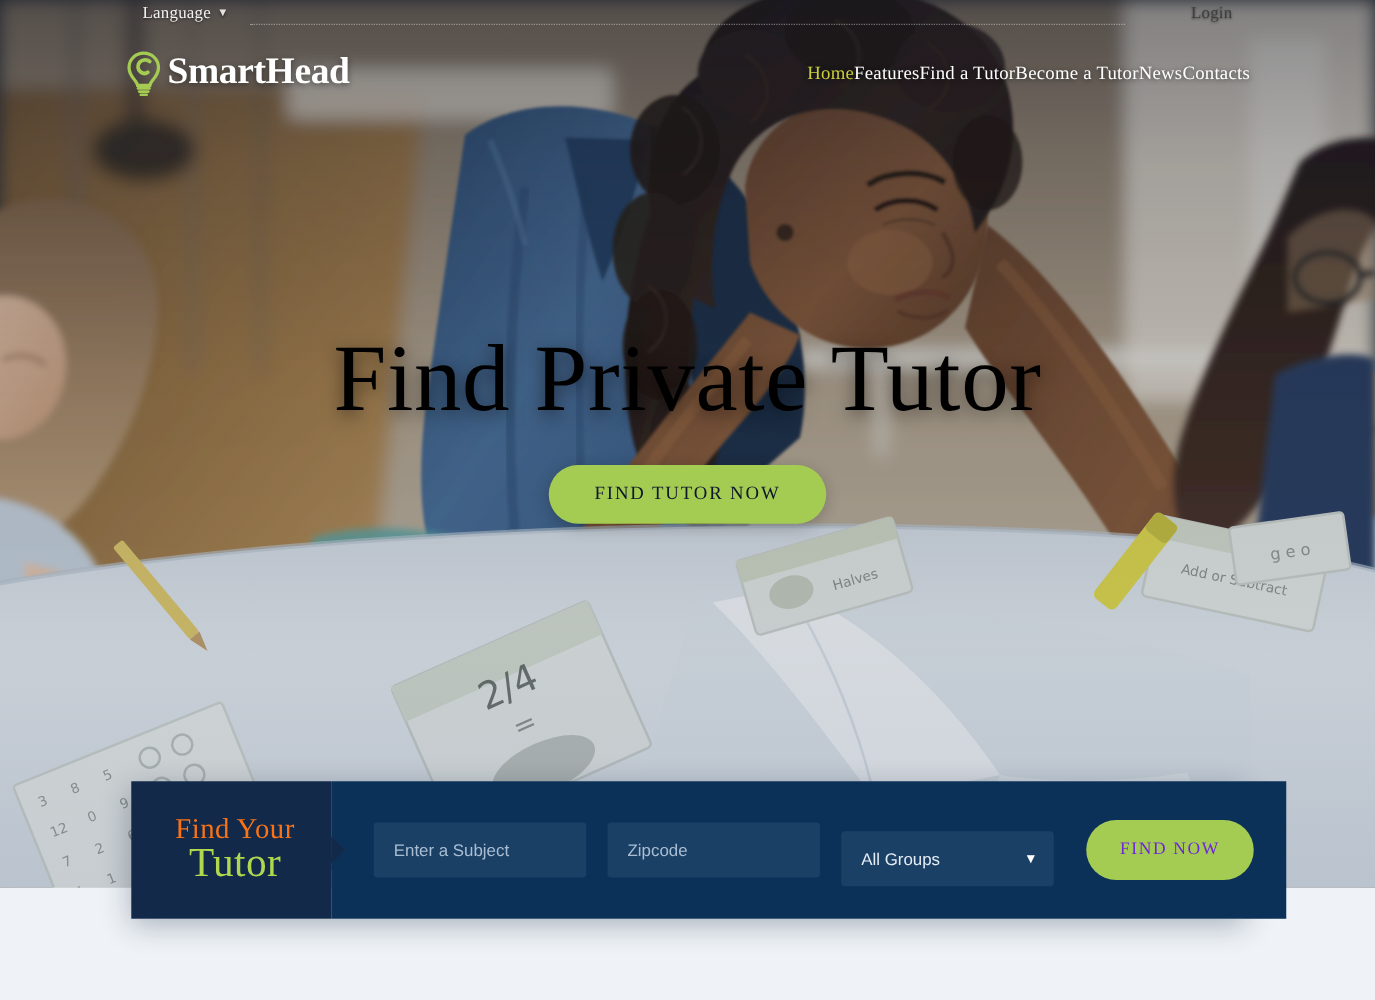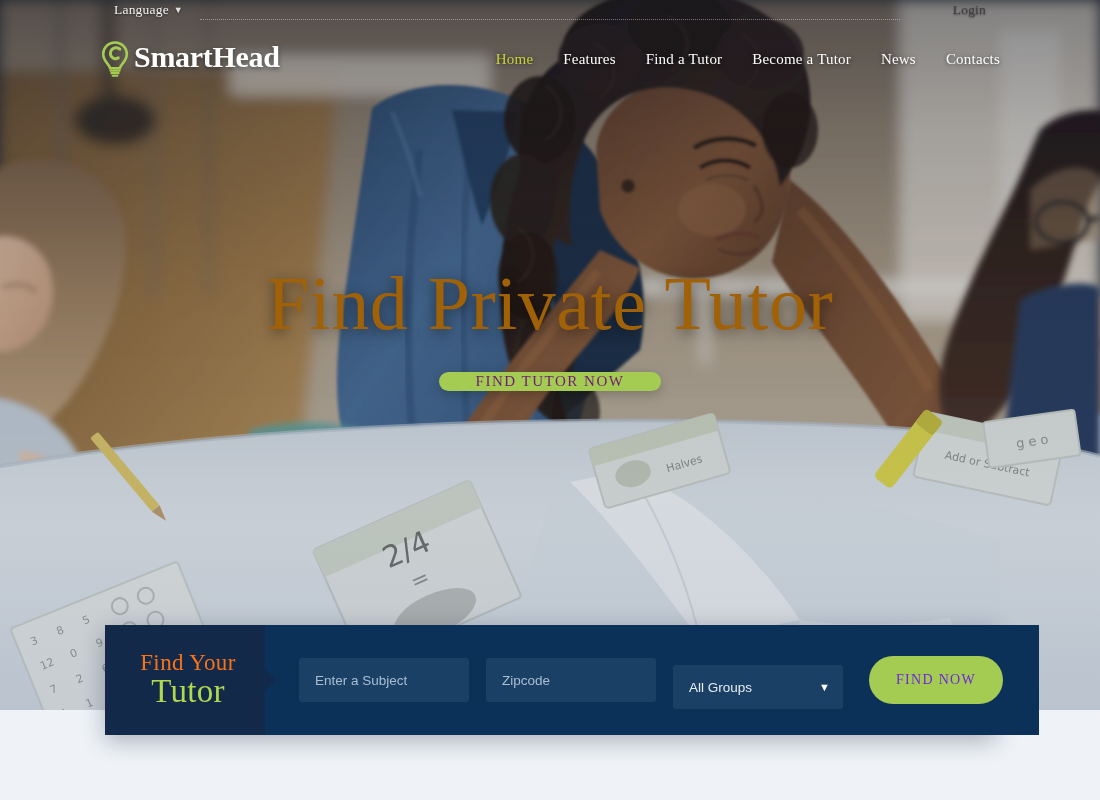--- a/index.html
+++ b/index.html
@@ -120,21 +120,20 @@
     font-weight: 700;
     color: #ffffff;
     letter-spacing: -0.3px;
     text-shadow: 0 2px 5px rgba(0,0,0,0.45);
   }
 
   .nav {
     margin-left: auto;
     display: flex;
     align-items: center;
-    gap: 30px;
   }
   .nav-item {
     font-family: "Liberation Serif", serif;
     font-size: 15px;
     color: #ffffff;
     letter-spacing: 0.2px;
     text-shadow: 0 1px 4px rgba(0,0,0,0.6);
     cursor: pointer;
     white-space: nowrap;
   }
@@ -153,34 +152,34 @@
     font-size: 19px;
     color: #ffffff;
     letter-spacing: 0.4px;
     text-shadow: 0 2px 7px rgba(0,0,0,0.6);
   }
   .hero-title {
     margin-top: 2px;
     font-family: "Liberation Serif", serif;
     font-size: 76px;
     font-weight: 400;
-    color: #a16207;
+    color: #000000;
     letter-spacing: 0.5px;
     line-height: 1.05;
     text-shadow: 0 3px 14px rgba(0,0,0,0.55);
   }
   .hero-cta-wrap { margin-top: 28px; }
   .hero-cta {
     display: inline-block;
     background: #a5cc52;
-    color: #701a75;
+    color: #0f172a;
     font-family: "Liberation Serif", serif;
     font-size: 15px;
     letter-spacing: 1.5px;
-    padding: 1px 37px;
+    padding: 15px 37px;
     border: none;
     border-radius: 28px;
     cursor: pointer;
     box-shadow: 0 3px 12px rgba(0,0,0,0.22);
   }
 
   
   .searchbar {
     position: absolute;
     left: 105px; top: 625px;
@@ -225,21 +224,21 @@
     letter-spacing: 0.3px;
     line-height: 1.08;
     margin-top: -1px;
   }
 
   .search-fields {
     flex: 1;
     background: #0c3158;
     display: flex;
     align-items: center;
-    padding: 0 36px 0 34px;
+    padding: 0 26px 0 34px;
     gap: 17px;
   }
   .field {
     height: 44px;
     background: #1b4066;
     border: none;
     border-radius: 3px;
     color: #c3d2e2;
     font-family: "Liberation Sans", sans-serif;
     font-size: 13.5px;

